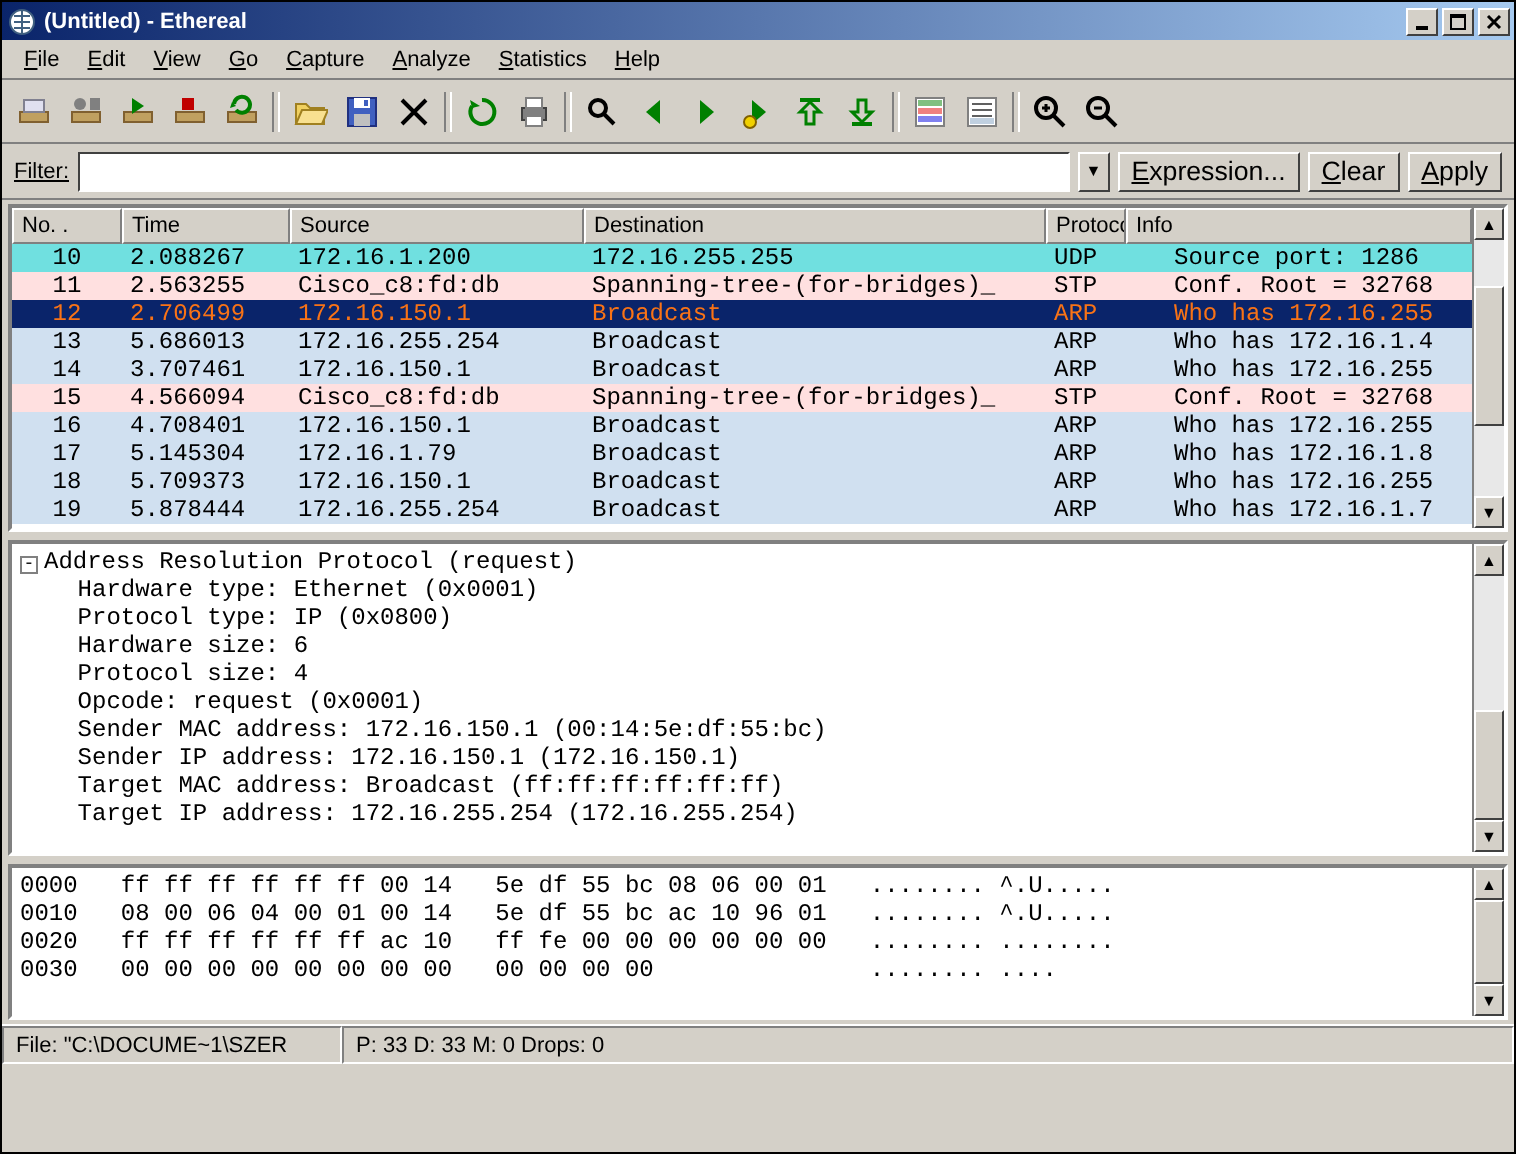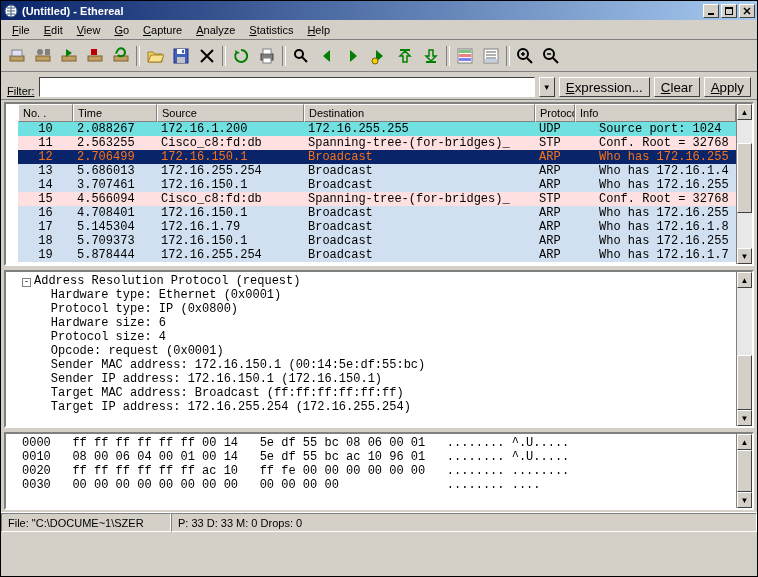--- a/index.html
+++ b/index.html
@@ -74,21 +74,21 @@
     display:inline-flex;align-items:center;justify-content:center;
   }
   .toolbar .sep::before {
     content:""; width:2px; height:20px;
     border-left:1px solid #808080; border-right:1px solid #fff;
   }
   
   .filterbar {
     height: 28px;
     background: #d4d0c8;
-    display: flex; align-items: flex-end;
+    display: flex; align-items: center;
     padding: 2px 6px;
     gap: 4px;
     border-bottom: 1px solid #808080;
   }
   .filterbar label { text-decoration: underline; }
   .filterbar .filter-input {
     flex: 1; height: 20px;
     border: 1px solid #808080;
     border-top-color:#404040; border-left-color:#404040;
     border-right-color:#fff;border-bottom-color:#fff;
@@ -110,21 +110,20 @@
   }
   .filterbar .btn span.ul { text-decoration: underline; }
   
   .pane {
     border: 2px solid;
     border-color: #808080 #fff #fff #808080;
     margin: 2px 3px;
     background: #fff;
     position: relative;
     display:flex;
-    padding-left:12px;
   }
   .pane-inner { flex:1; overflow:hidden; }
   .packet-list-pane { height: 164px; }
   .pkt-header {
     display: flex;
     height: 18px;
     background:#d4d0c8;
   }
   .pkt-header .col {
     border:1px solid; border-color:#fff #808080 #808080 #fff;
@@ -409,21 +408,21 @@
           <span>Info</span>
         </div>
     </div>
     <div class="pkt-rows" id="pkt-rows">
         <div class="pkt-row row-cyan">
           <span class="c c-no">10</span>
           <span class="c c-time">2.088267</span>
           <span class="c c-src">172.16.1.200</span>
           <span class="c c-dst">172.16.255.255</span>
           <span class="c c-proto">UDP</span>
-          <span class="c c-info">Source port: 1024</span>
+          <span class="c c-info">Source port: 1286</span>
         </div>
         <div class="pkt-row row-pink">
           <span class="c c-no">11</span>
           <span class="c c-time">2.563255</span>
           <span class="c c-src">Cisco_c8:fd:db</span>
           <span class="c c-dst">Spanning-tree-(for-bridges)_</span>
           <span class="c c-proto">STP</span>
           <span class="c c-info">Conf. Root = 32768</span>
         </div>
         <div class="pkt-row row-sel">

